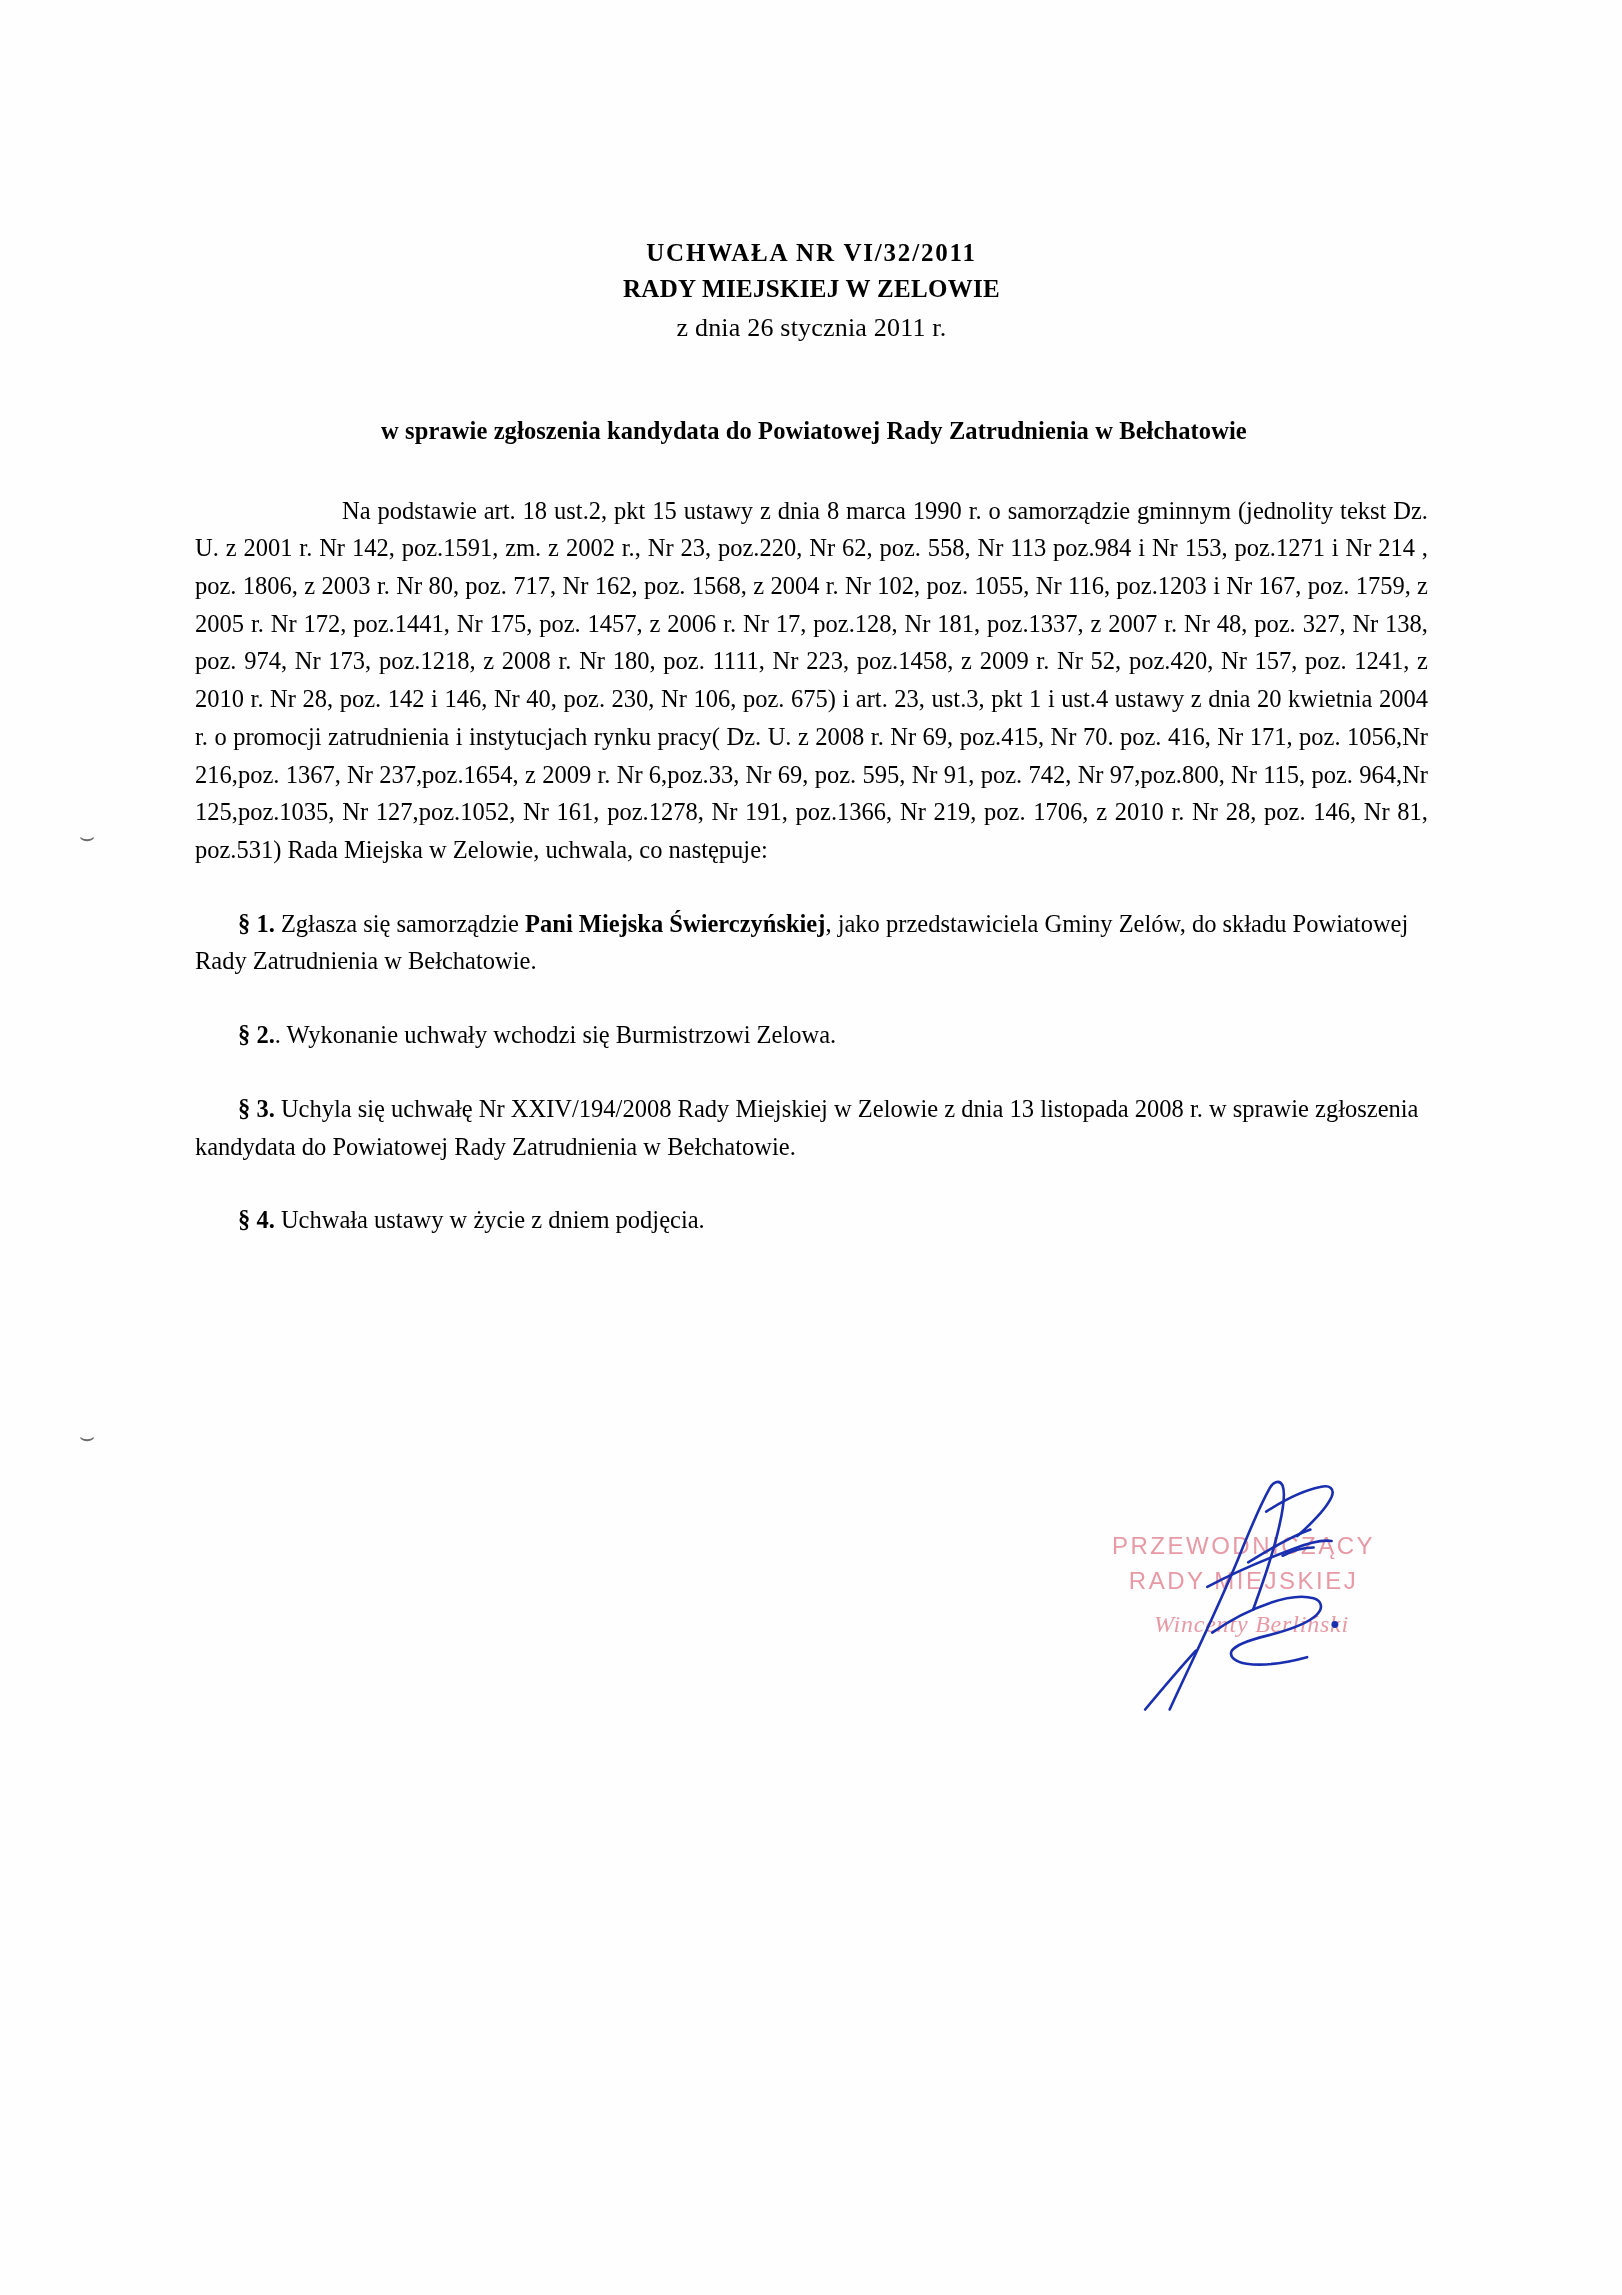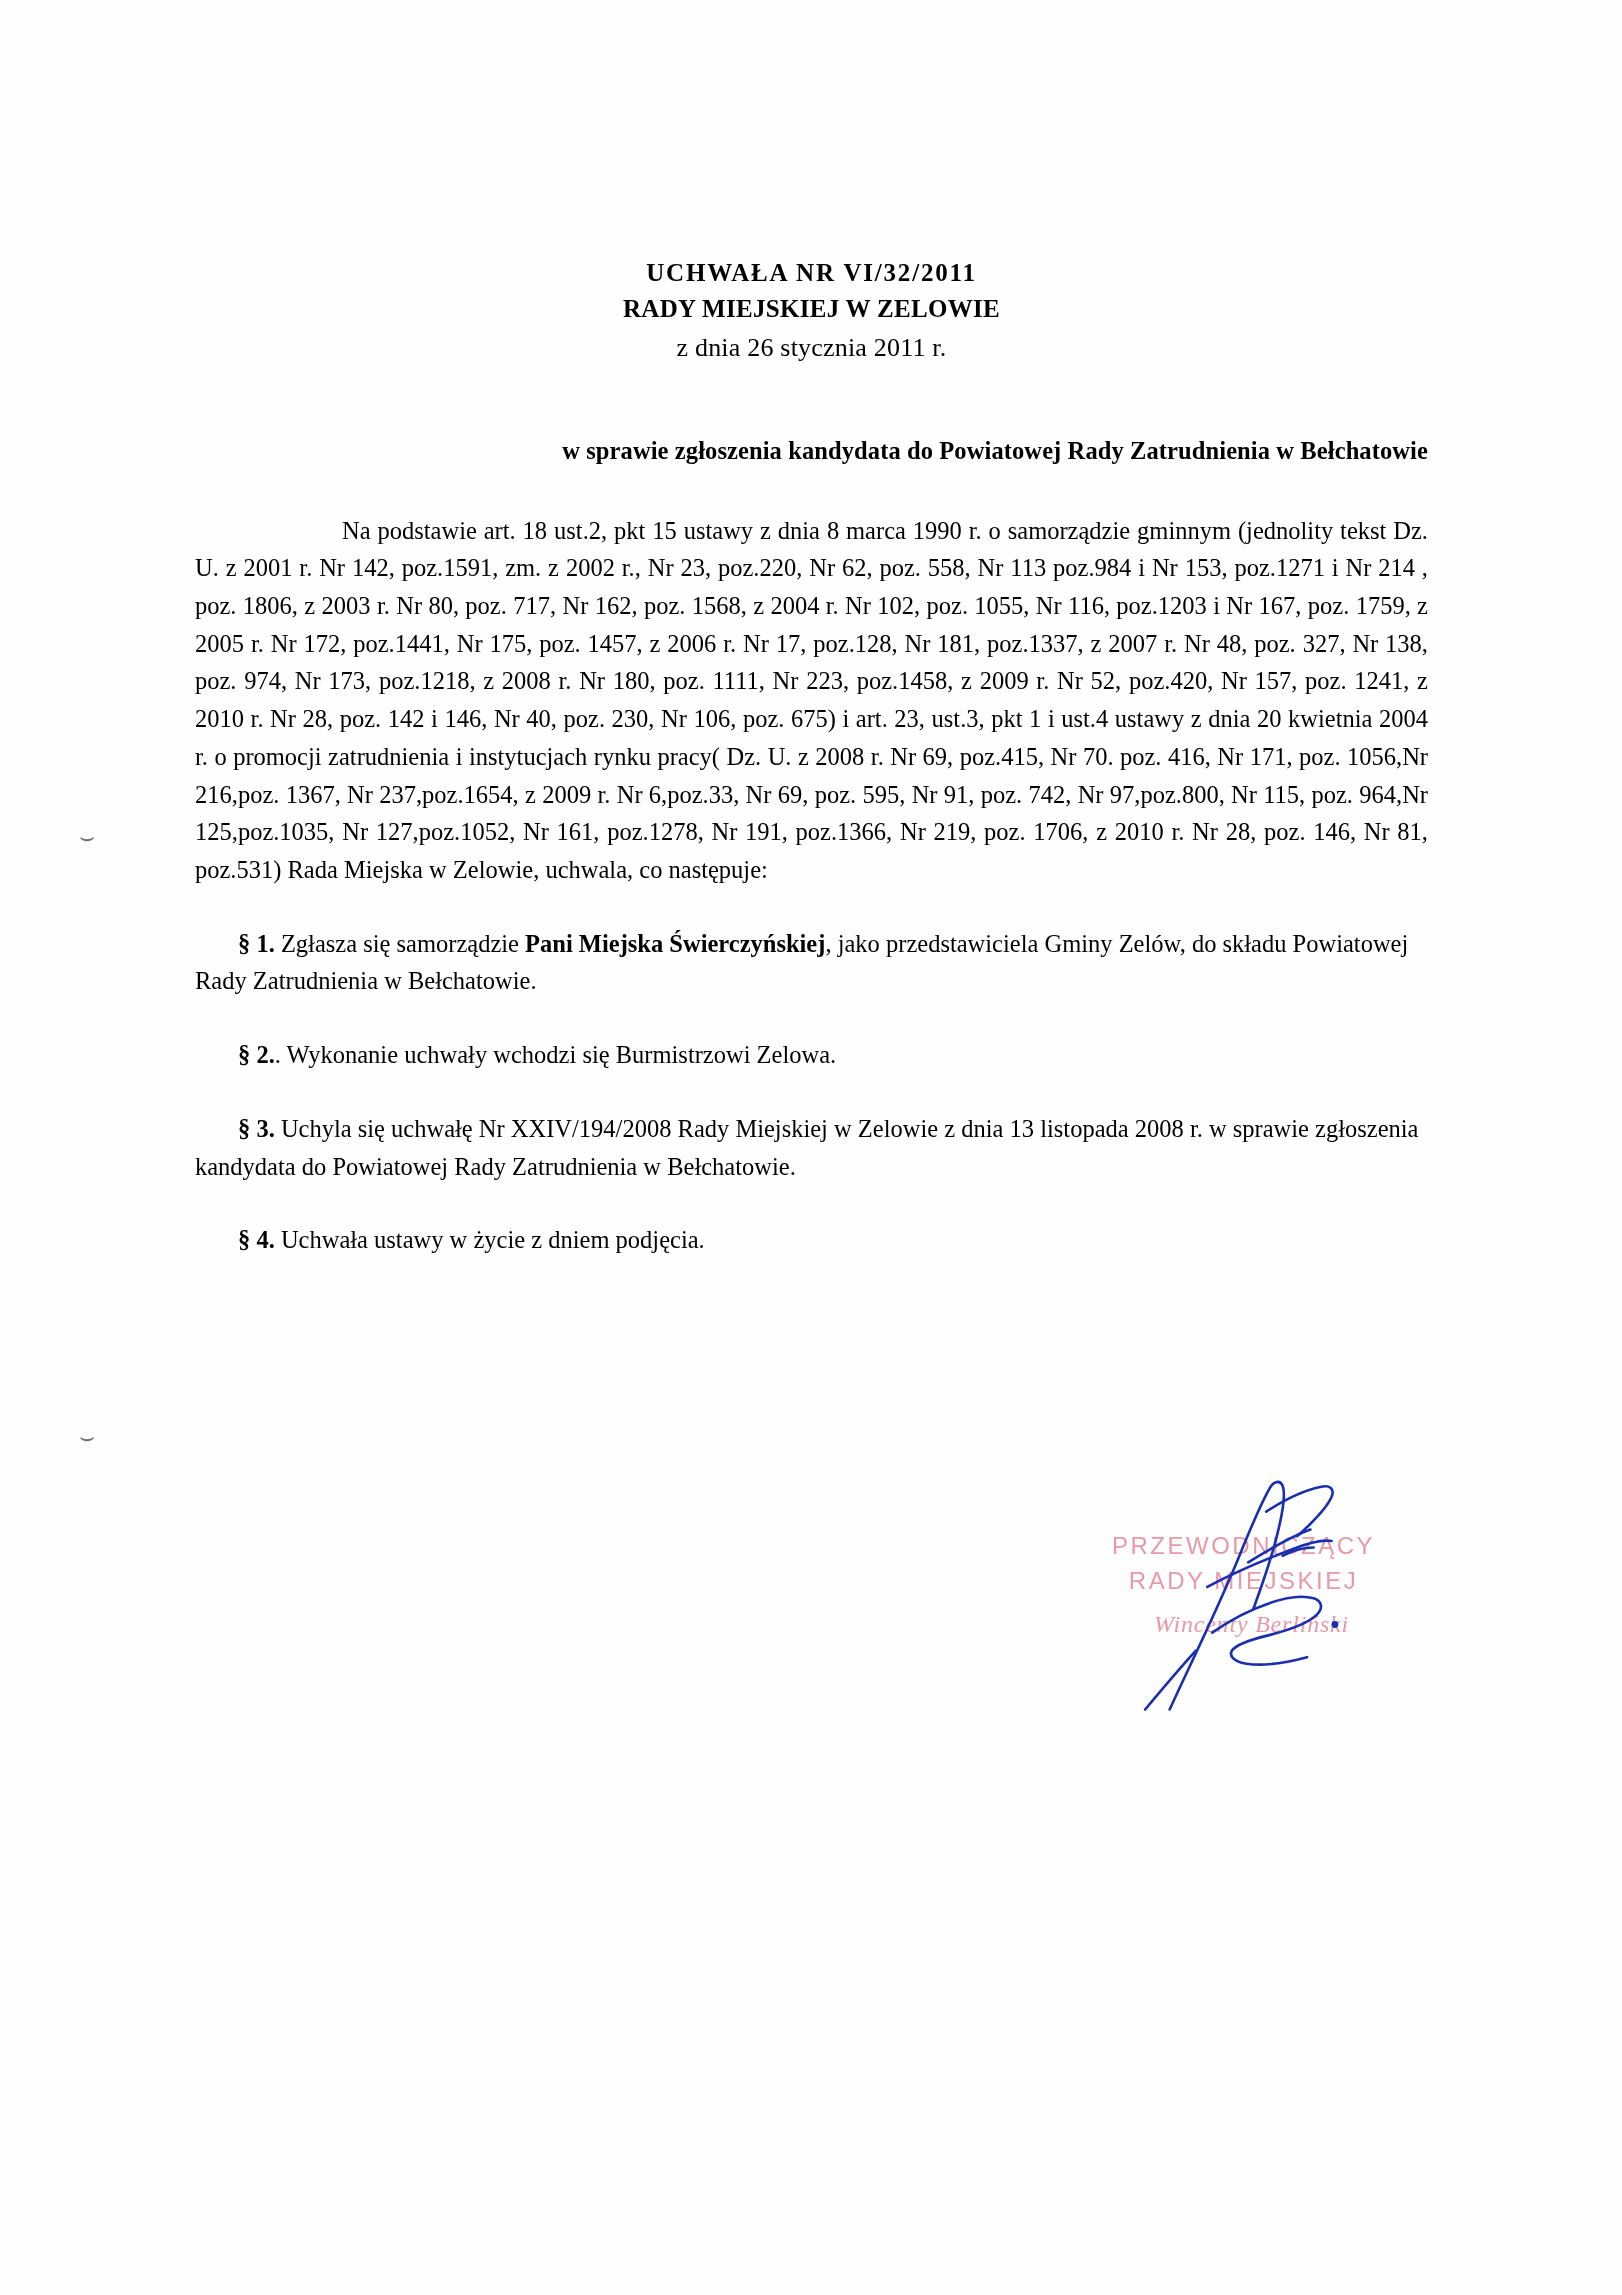--- a/index.html
+++ b/index.html
@@ -19,21 +19,21 @@
     top: 0;
     left: 0;
     width: 1622px;
     height: 2295px;
     background: #fefefe;
     overflow: hidden;
   }
   .content {
     position: absolute;
     left: 195px;
-    top: 255px;
+    top: 235px;
     width: 1233px;
   }
   .title-block {
     text-align: center;
     margin-bottom: 0;
   }
   .title-line-1 {
     font-weight: bold;
     font-size: 25px;
     letter-spacing: 1.8px;
@@ -47,21 +47,21 @@
   }
   .title-line-3 {
     font-size: 26px;
     line-height: 1.5;
     letter-spacing: 0.2px;
   }
   .subject {
     margin-top: 70px;
     font-weight: bold;
     font-size: 24.5px;
-    text-align: right;
+    text-align: center;
     padding-left: 4.9px;
     letter-spacing: 0.1px;
   }
   .legal-basis {
     margin-top: 47px;
     font-size: 24.5px;
     line-height: 1.54;
     text-align: justify;
     text-justify: inter-word;
   }

